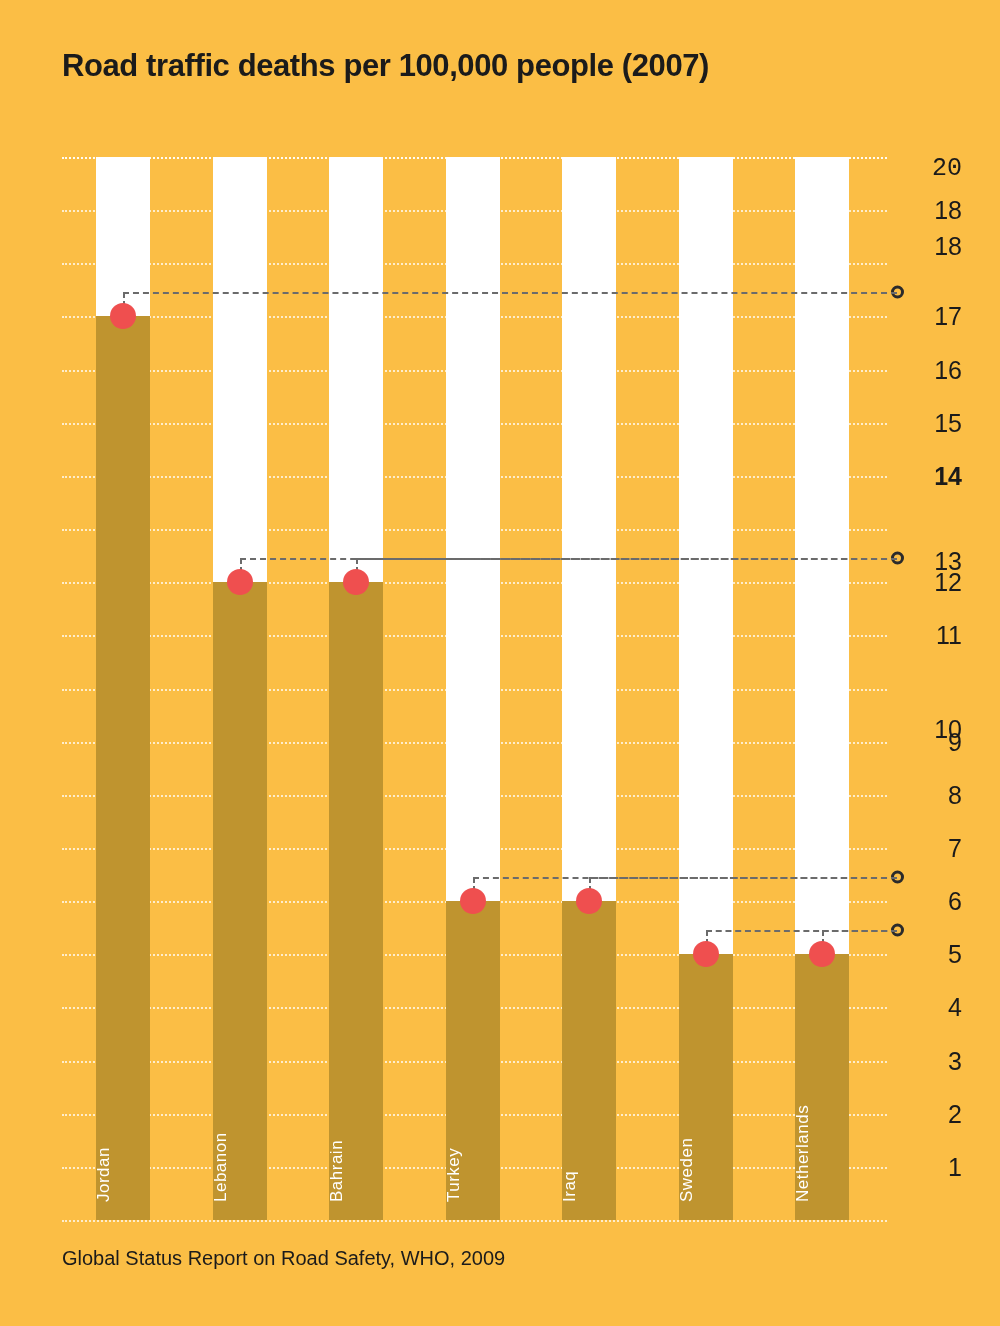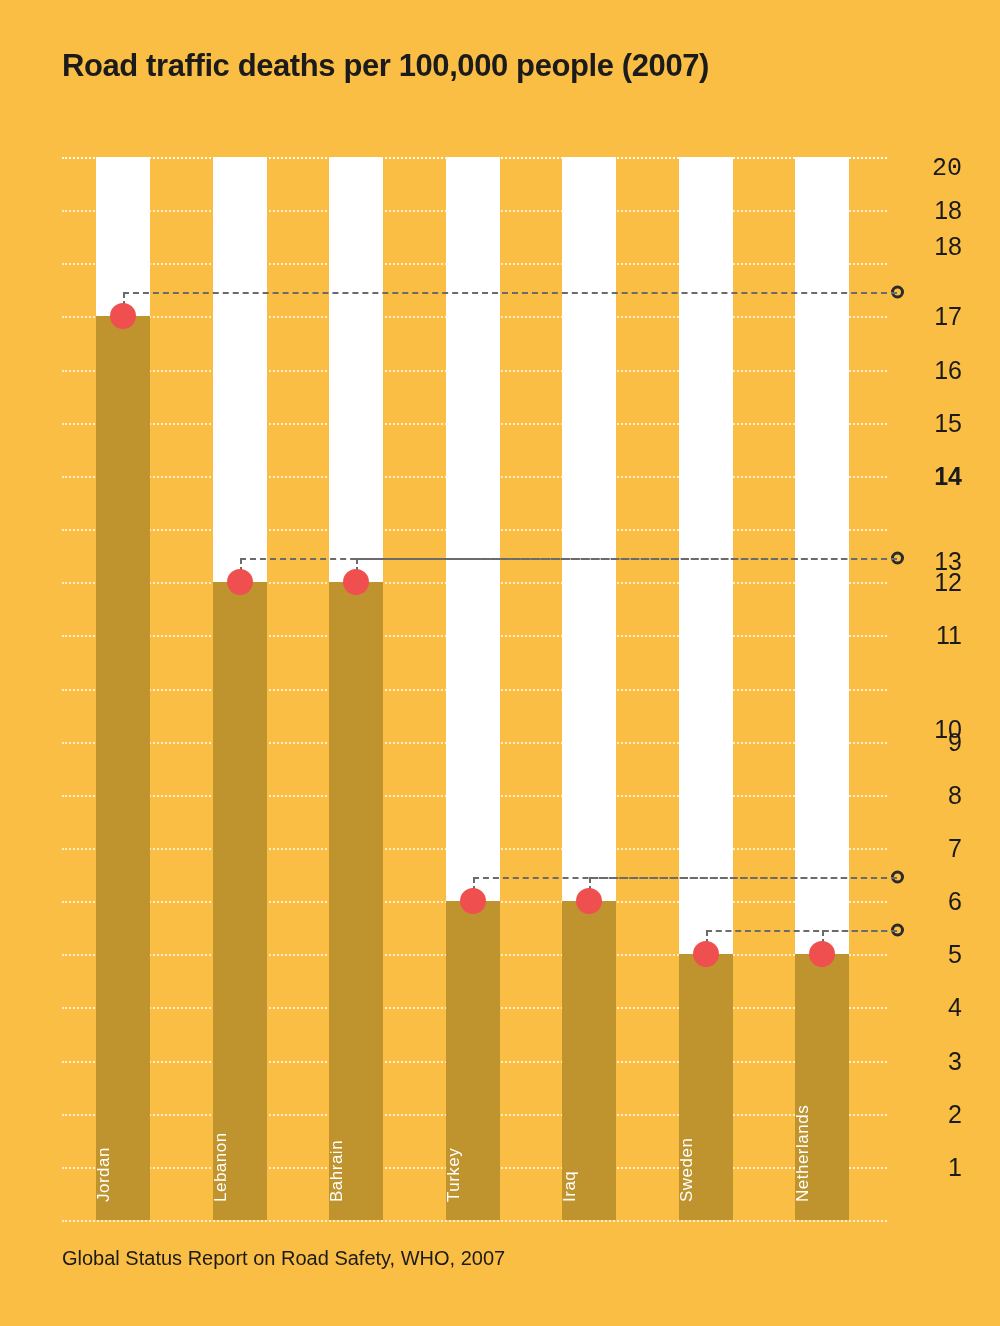--- a/index.html
+++ b/index.html
@@ -273,15 +273,15 @@
       <div class="ytick hi" style="top: 901.1px;">6</div>
       <div class="ring" style="top: 877.1px;"></div>
       <div class="ytick hi" style="top: 954.25px;">5</div>
       <div class="ring" style="top: 930.25px;"></div>
       <div class="ytick" style="top: 1007.4px;">4</div>
       <div class="ytick" style="top: 1060.55px;">3</div>
       <div class="ytick" style="top: 1113.7px;">2</div>
       <div class="ytick" style="top: 1166.85px;">1</div>
     </div>
 
-  <div class="caption">Global Status Report on Road Safety, WHO, 2007</div>
+  <div class="caption">Global Status Report on Road Safety, WHO, 2009</div>
 
 </div>
 
 </body></html>

